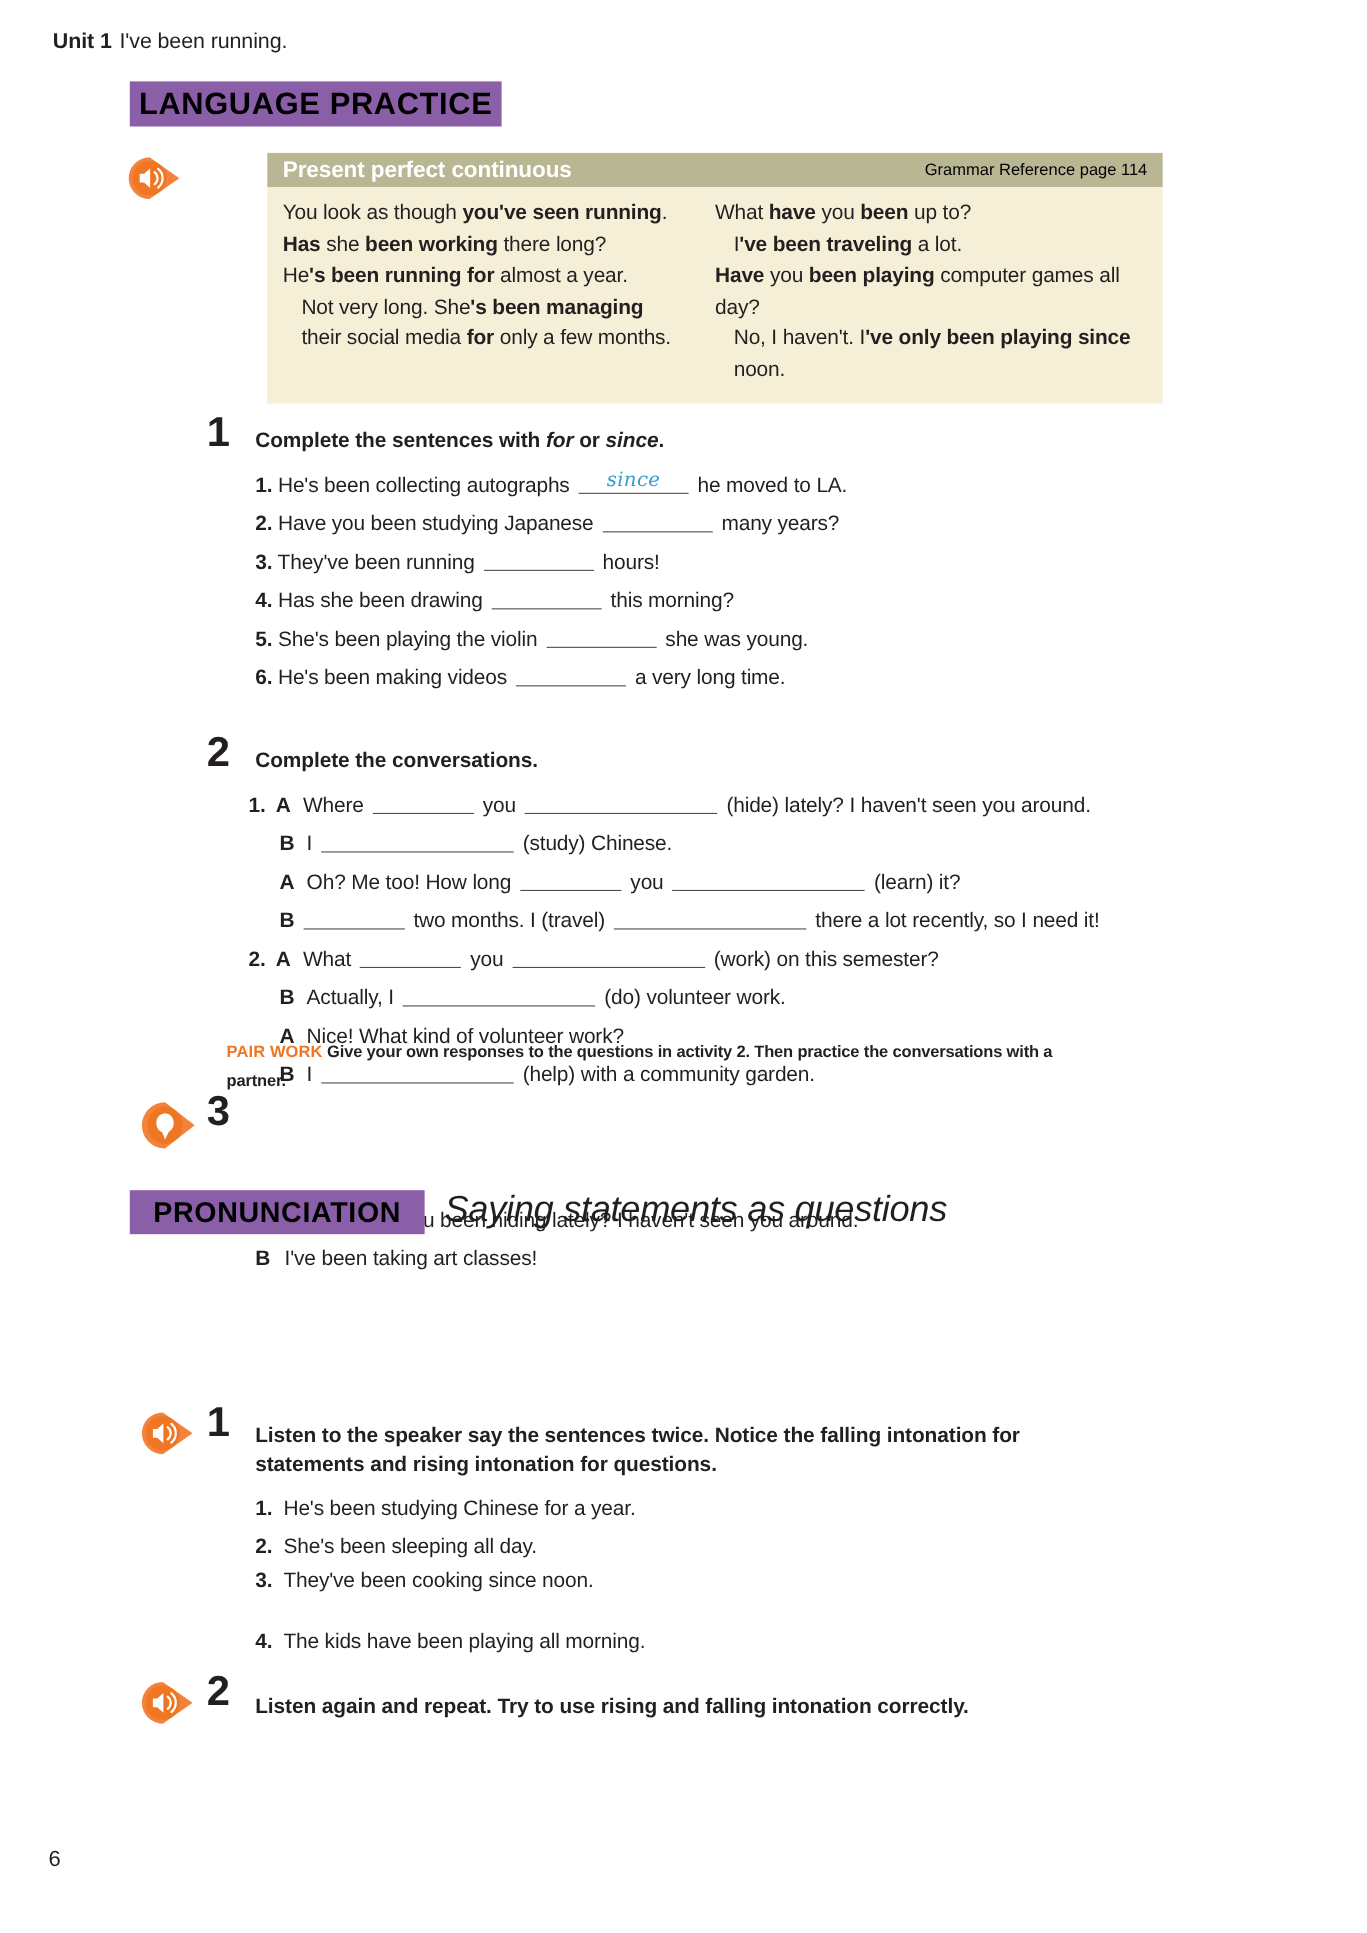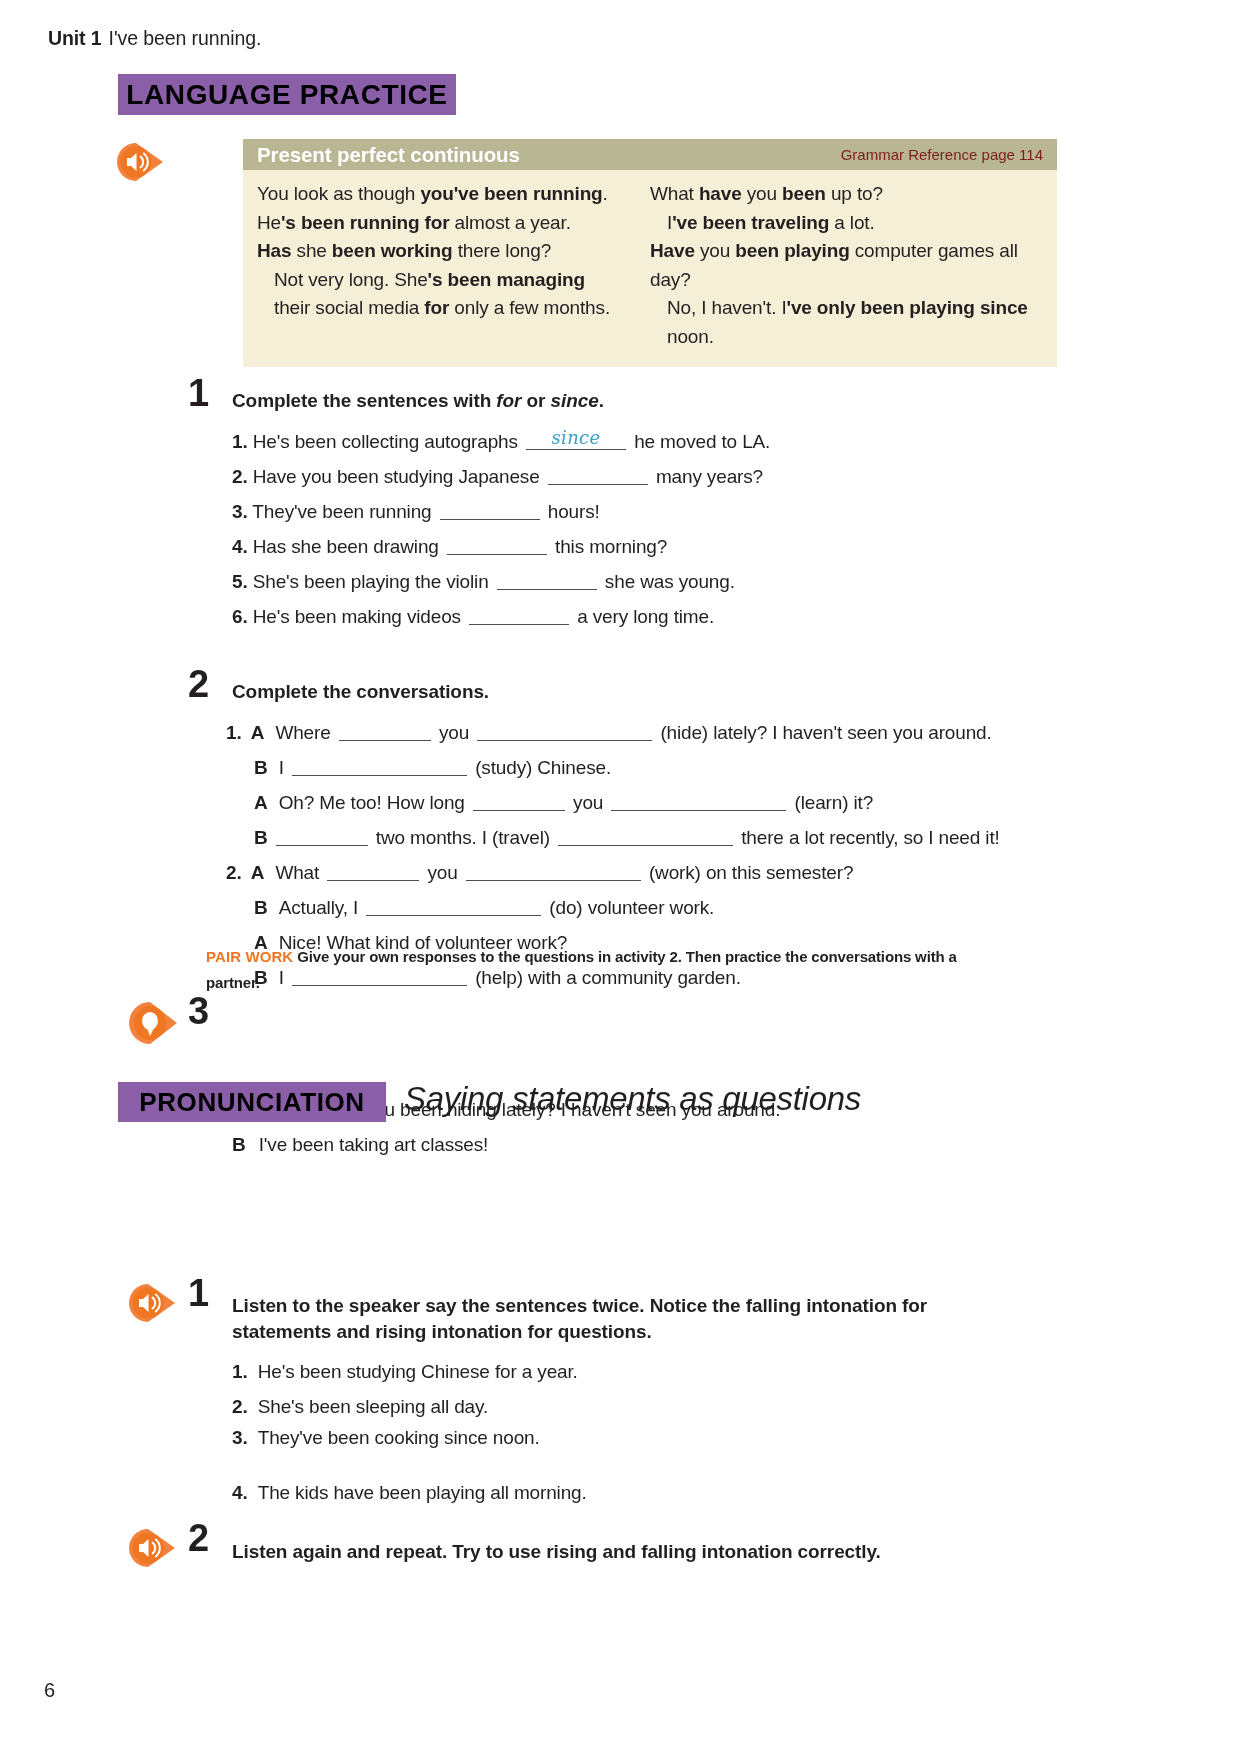--- a/index.html
+++ b/index.html
@@ -106,21 +106,21 @@
     box-sizing: border-box;
   }
   #grammar-box-title {
     color: #ffffff;
     font-weight: bold;
     font-size: 20.5px;
     letter-spacing: -0.1px;
   }
   #grammar-box-reference {
     margin-left: auto;
-    color: #7f1d1d;
+    color: #000000;
     font-size: 15px;
     font-weight: normal;
   }
   #grammar-box-body {
     background: #f6efd8;
     display: flex;
     padding: 10px 14px 16px 14px;
     box-sizing: border-box;
   }
   .gram-col {
@@ -246,23 +246,23 @@
     </svg>
   </div>
 
   <div id="grammar-box">
     <div id="grammar-box-header">
       <span id="grammar-box-title">Present perfect continuous</span>
       <span id="grammar-box-reference">Grammar Reference page 114</span>
     </div>
     <div id="grammar-box-body">
       <div class="gram-col left">
-        <div class="gram-line">You look as though <b>you've been running</b>.</div>
+        <div class="gram-line">You look as though <b>you've seen running</b>.</div>
+        <div class="gram-line"><b>Has</b> she <b>been working</b> there long?</div>
         <div class="gram-line">He<b>'s been running for</b> almost a year.</div>
-        <div class="gram-line"><b>Has</b> she <b>been working</b> there long?</div>
         <div class="gram-line indent">Not very long. She<b>'s been managing</b></div>
         <div class="gram-line indent">their social media <b>for</b> only a few months.</div>
       </div>
       <div class="gram-col right">
         <div class="gram-line">What <b>have</b> you <b>been</b> up to?</div>
         <div class="gram-line r-ind">I<b>'ve been traveling</b> a lot.</div>
         <div class="gram-line"><b>Have</b> you <b>been playing</b> computer games all day?</div>
         <div class="gram-line r-ind">No, I haven't. I<b>'ve only been playing since</b> noon.</div>
       </div>
     </div>

